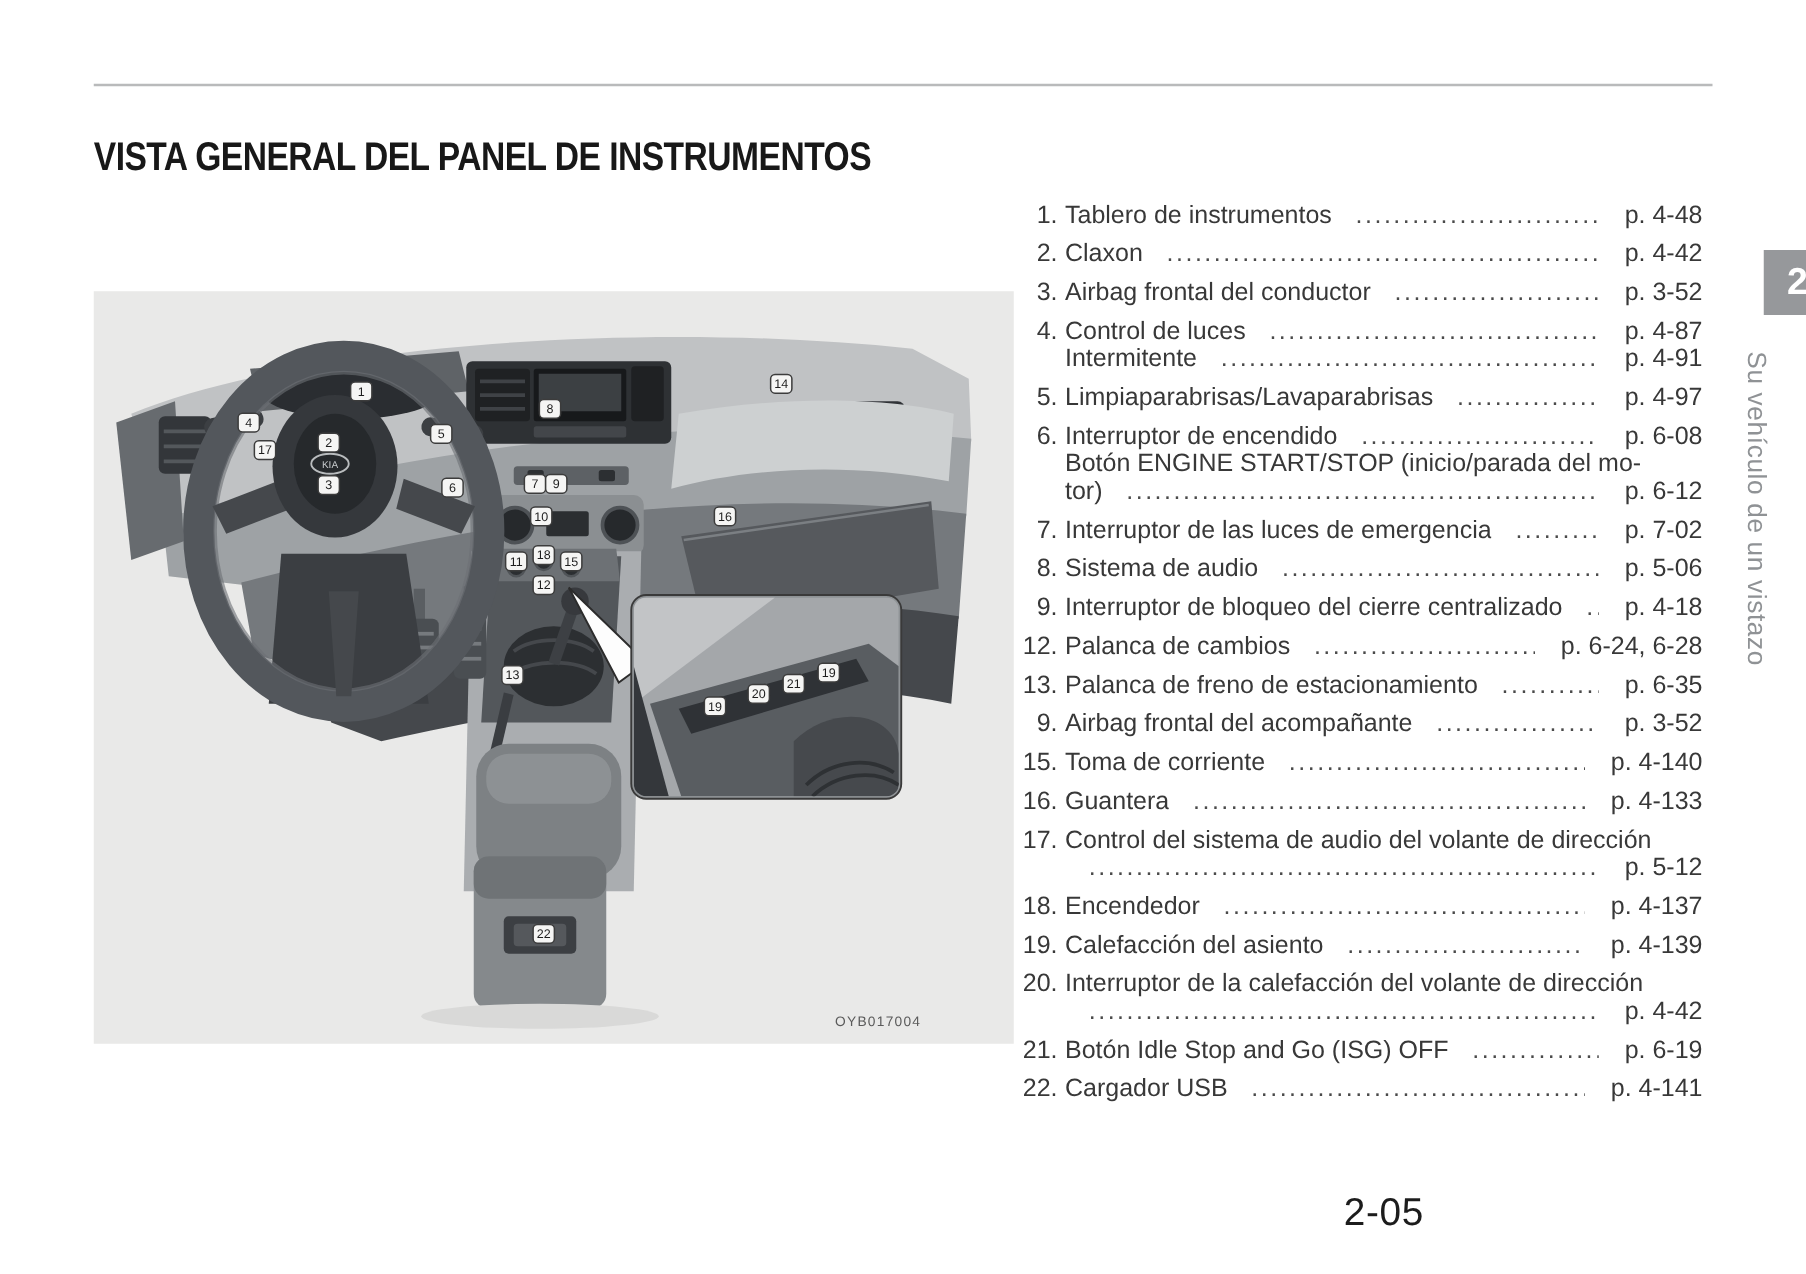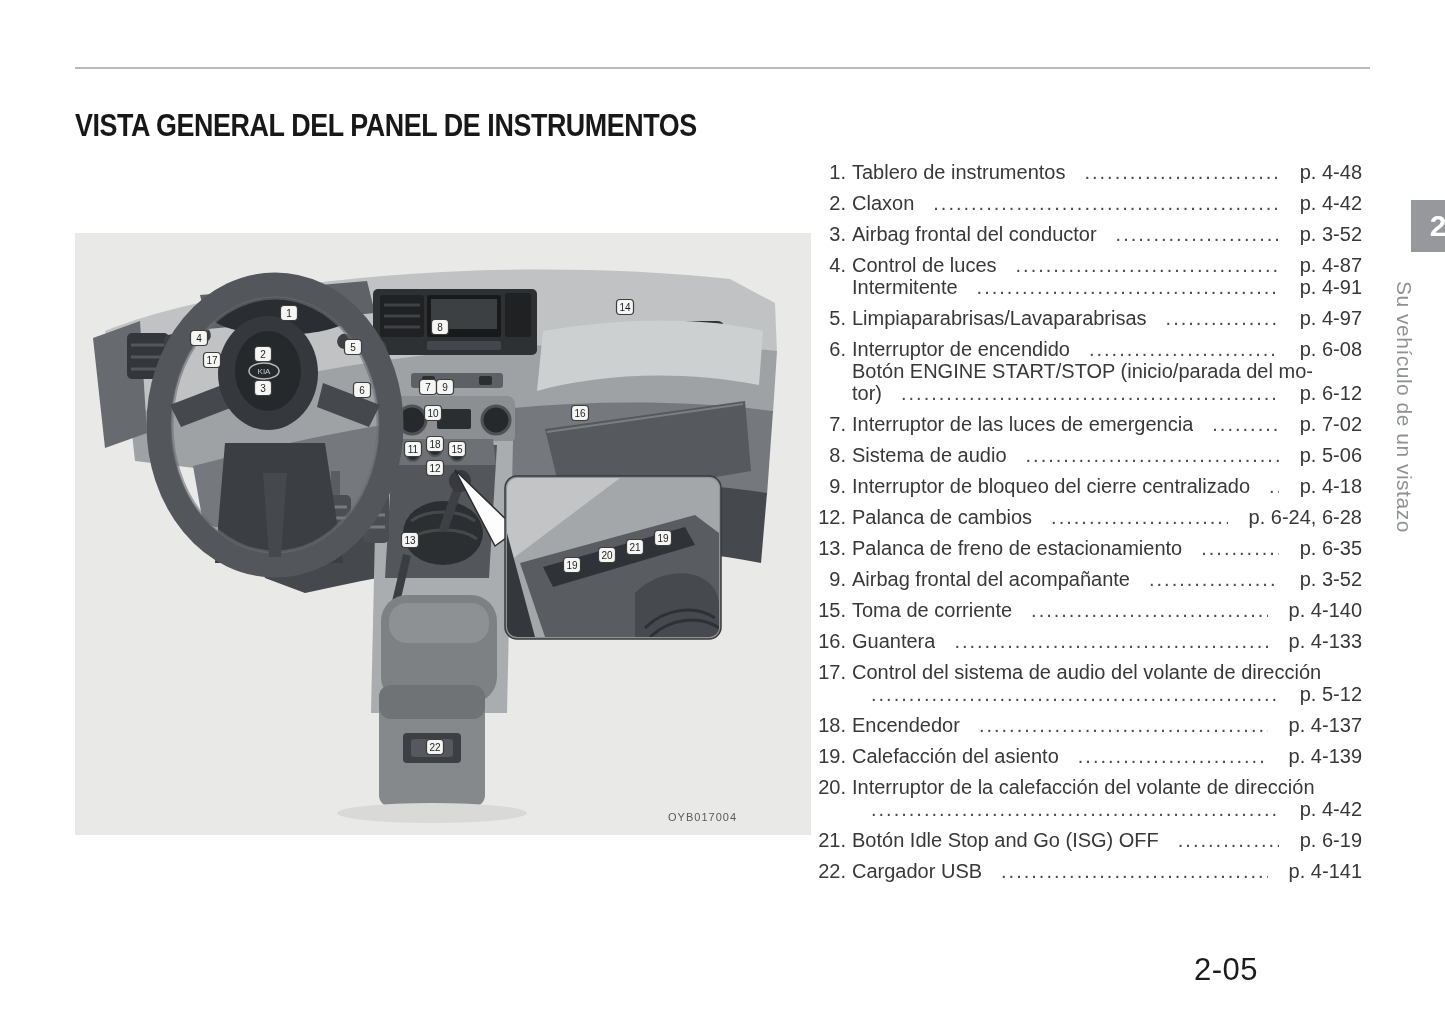--- a/index.html
+++ b/index.html
@@ -29,21 +29,21 @@
   .chapter-tab{
     position:absolute;right:0;top:200px;width:54px;height:52px;background:#96989b;
     display:flex;align-items:center;justify-content:center;
   }
   .chapter-tab span{color:#ffffff;font-size:30px;font-weight:700;}
   .chapter-vertical{
     position:absolute;left:1392px;top:281px;height:420px;
     writing-mode:vertical-rl;font-size:21px;color:#8f9295;letter-spacing:0.5px;white-space:nowrap;
   }
   .page-number{
-    position:absolute;left:1075px;top:952px;width:302px;text-align:center;
+    position:absolute;left:1075px;top:952px;width:302px;text-align:left;
     font-size:31px;color:#1c1c1c;letter-spacing:0.5px;
   }
 </style>
 </head>
 <body>
 
 <div class="page">
 
   <div class="top-rule"></div>
 

